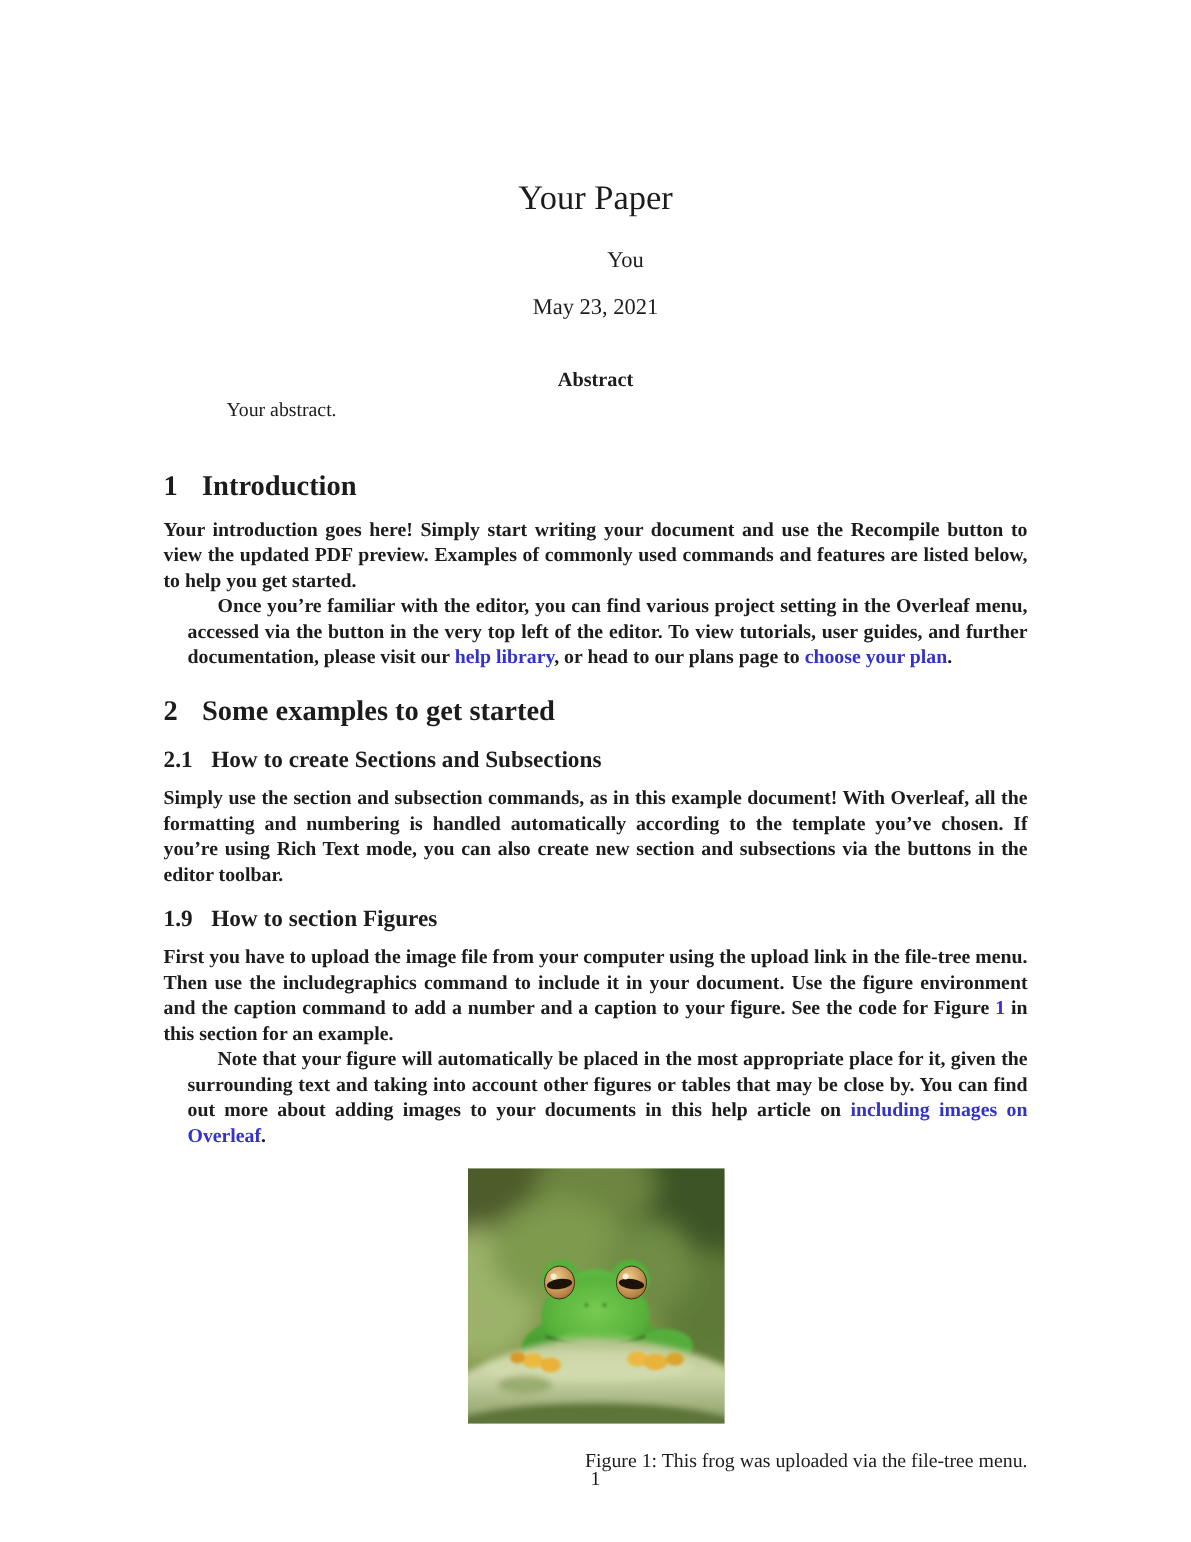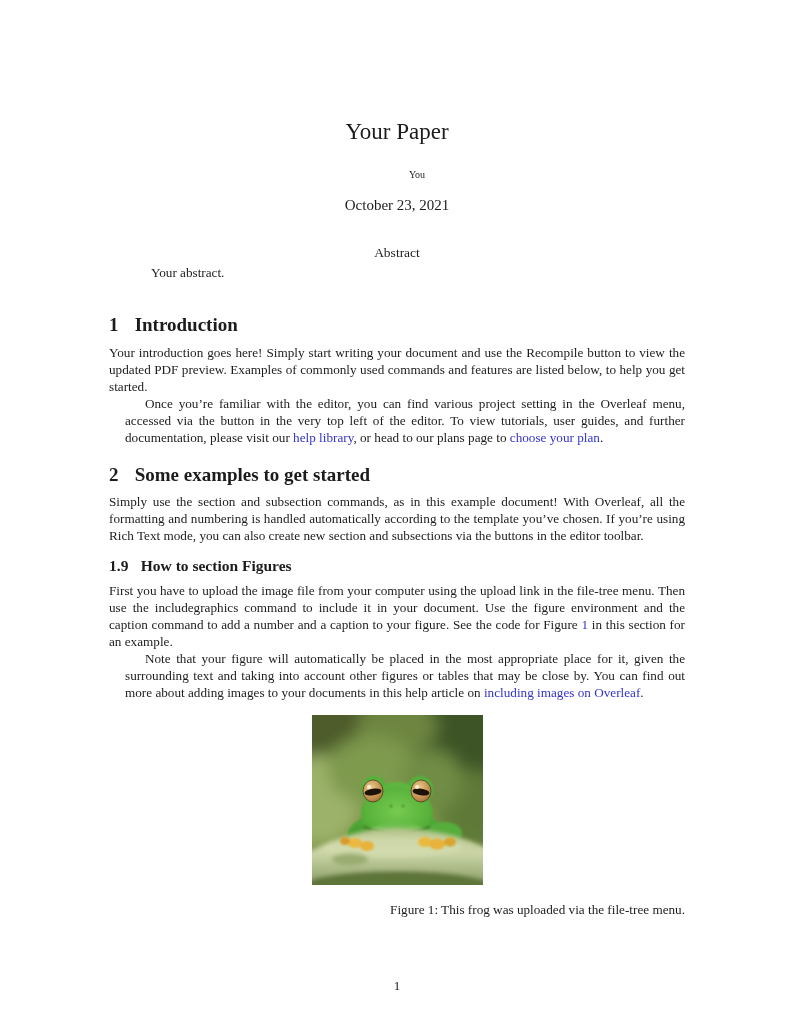--- a/index.html
+++ b/index.html
@@ -18,36 +18,36 @@
   .content { width: 576px; margin: 0 auto; }
   .doc-title {
     text-align: center;
     font-size: 23px;
     line-height: 26px;
     font-weight: normal;
     margin: 0;
   }
   .doc-author {
     text-align: center;
-    font-size: 10px;
+    font-size: 15px;
     line-height: 17px;
     margin-top: 21px;
     margin-left: 40px;
   }
   .doc-date {
     text-align: center;
     font-size: 15px;
     line-height: 17px;
     margin-top: 14px;
   }
   .abstract-heading {
     text-align: center;
     font-size: 13.5px;
     line-height: 17px;
-    font-weight: normal;
+    font-weight: bold;
     margin-top: 30px;
   }
   .abstract-body {
     margin-top: 3px;
     padding: 0 42px;
     font-size: 13.2px;
     line-height: 17px;
     font-family: Liberation Serif, serif;
   }
   h2.sec {
@@ -62,20 +62,21 @@
     font-weight: bold;
     margin: 12px 0 0 0;
   }
   h2.sec .sec-num { display: inline-block; margin-right: 0.85em; }
   h3.subsec .sec-num { display: inline-block; margin-right: 0.8em; }
   p.body-par {
     margin: 0;
     font-size: 13.2px;
     line-height: 17px;
     text-align: justify;
+    font-weight: bold;
   }
   p.body-par.first { margin-top: 7px; }
   p.body-par.after-sub { margin-top: 6px; }
   p.body-par.indented { text-indent: 20px; margin-left: 16px; }
   .doc-link { color: var(--link-color, #3333cc); cursor: pointer; }
   .figure-block { margin-top: 14px; text-align: center; }
   .figure-block svg { display: inline-block; vertical-align: top; }
   .figure-caption {
     margin-top: 16px;
     text-align: right;
@@ -90,36 +91,39 @@
     text-align: center;
     font-size: 13.2px;
   }
 </style>
 </head>
 <body>
 
 <div class="page">
   <h1 class="doc-title">Your Paper</h1>
   <div class="doc-author">You</div>
-  <div class="doc-date">October 23, 2021</div>
+  <div class="doc-date">May 23, 2021</div>
 
   <div class="content">
     <div class="abstract-heading">Abstract</div>
     <div class="abstract-body">Your abstract.</div>
 
     <h2 class="sec">
       <span class="sec-num">1</span><span>Introduction</span>
     </h2>
     <p class="body-par first"><span>Your introduction goes here! Simply start writing your document and use the Recompile button to view the updated PDF preview. Examples of commonly used commands and features are listed below, to help you get started.</span></p>
     <p class="body-par indented"><span>Once you’re familiar with the editor, you can find various project setting in the Overleaf menu, accessed via the button in the very top left of the editor. To view tutorials, user guides, and further documentation, please visit our </span><span class="doc-link">help library</span><span>, or head to our plans page to </span><span class="doc-link">choose your plan</span><span>.</span></p>
 
     <h2 class="sec" style="margin-top:17px;">
       <span class="sec-num">2</span><span>Some examples to get started</span>
     </h2>
 
+    <h3 class="subsec" style="margin-top:10px;">
+      <span class="sec-num">2.1</span><span>How to create Sections and Subsections</span>
+    </h3>
     <p class="body-par after-sub"><span>Simply use the section and subsection commands, as in this example document! With Overleaf, all the formatting and numbering is handled automatically according to the template you’ve chosen. If you’re using Rich Text mode, you can also create new section and subsections via the buttons in the editor toolbar.</span></p>
 
     <h3 class="subsec">
       <span class="sec-num">1.9</span><span>How to section Figures</span>
     </h3>
     <p class="body-par after-sub"><span>First you have to upload the image file from your computer using the upload link in the file-tree menu. Then use the includegraphics command to include it in your document. Use the figure environment and the caption command to add a number and a caption to your figure. See the code for Figure </span><span class="doc-link">1</span><span> in this section for an example.</span></p>
     <p class="body-par indented"><span>Note that your figure will automatically be placed in the most appropriate place for it, given the surrounding text and taking into account other figures or tables that may be close by. You can find out more about adding images to your documents in this help article on </span><span class="doc-link">including images on Overleaf</span><span>.</span></p>
 
     <div class="figure-block">
       

